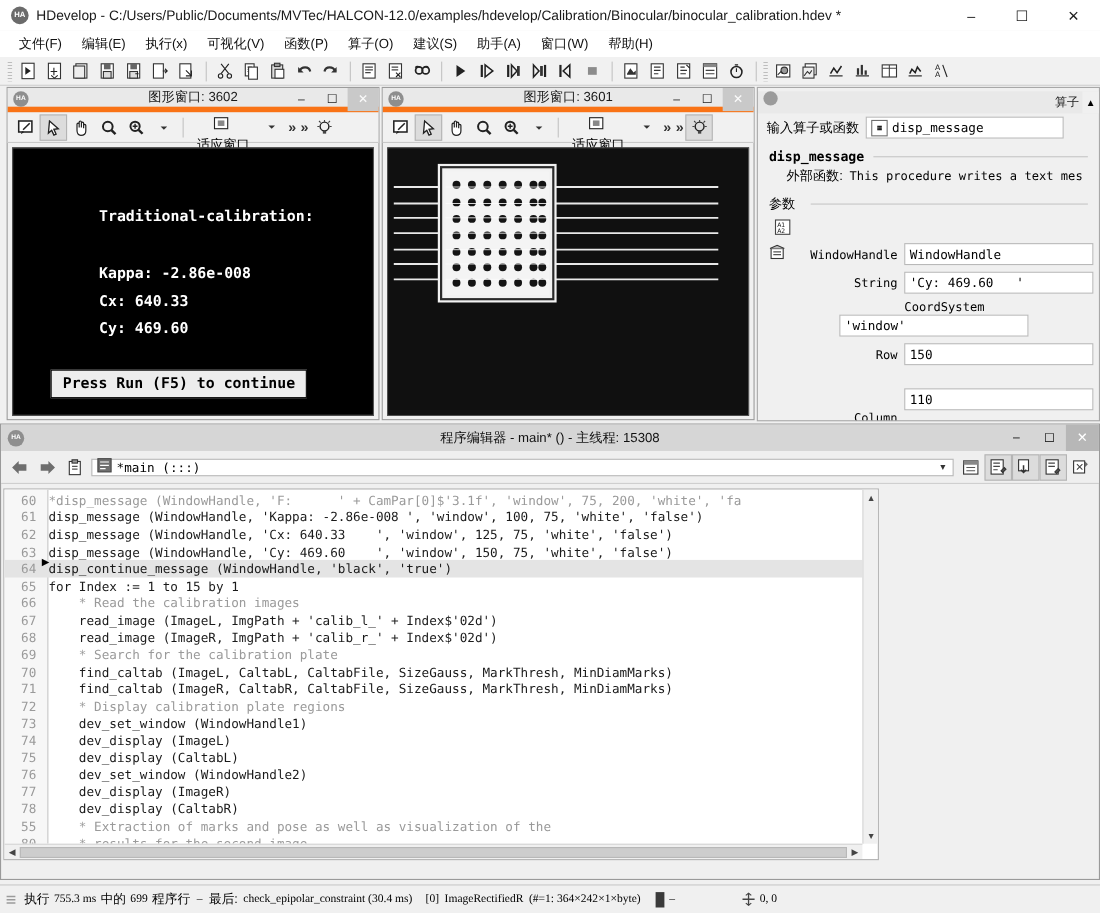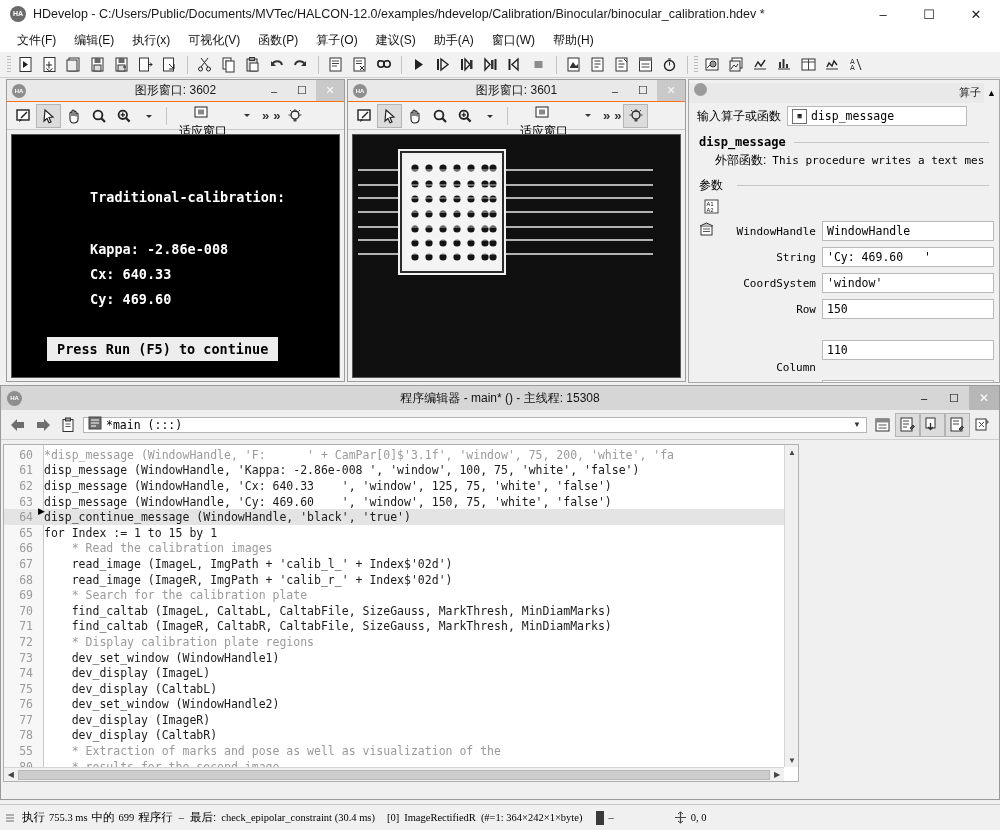--- a/index.html
+++ b/index.html
@@ -56,22 +56,22 @@
   .tgrip { width: 4px; height: 18px; margin: 0 3px 0 1px;
     background: repeating-linear-gradient(to bottom, #bdbdbd 0, #bdbdbd 1px, transparent 1px, transparent 3px); }
 
   
   .gwin {
     position: absolute; background: #f0f0f0;
     border: 1px solid #9c9c9c;
   }
   .gwin-title {
     height: 22px; background: #e9e9e9;
-    display: flex; align-items: center; position: relative;
-    border-bottom: 1px solid #f97316;
+    display: flex; align-items: flex-end; position: relative;
+    border-bottom: 5px solid #f97316;
   }
   .gwin-logo {
     width: 14px; height: 14px; margin-left: 5px; border-radius: 50%;
     background: #8e8e8e; color: #fff; font-size: 6px; font-weight: bold;
     line-height: 14px; text-align: center;
   }
   .gwin-caption {
     position: absolute; left: 0; right: 0; text-align: center;
     font-size: 12px; color: #1a1a1a; pointer-events: none;
   }
@@ -714,21 +714,21 @@
             <path d="M4 7h7M4 9.5h7" stroke="#555"></path>
           </svg></span>
       <div class="op-label" style="width:104px;">WindowHandle</div>
       <div class="op-input" style="width:172px;">WindowHandle</div>
     </div>
     <div class="op-row" style="padding-left:10px;">
       <span style="width:19px; display:inline-block;"></span>
       <div class="op-label" style="width:104px;">String</div>
       <div class="op-input" style="width:172px;">'Cy: 469.60   '</div>
     </div>
-    <div class="op-row" style="padding-left:10px;">
+    <div class="op-row" style="padding-left:10px;flex-direction:column;">
       <span style="width:19px; display:inline-block;"></span>
       <div class="op-label" style="width:104px;">CoordSystem</div>
       <div class="op-input" style="width:172px;">'window'</div>
     </div>
     <div class="op-row" style="padding-left:10px;">
       <span style="width:19px; display:inline-block;"></span>
       <div class="op-label" style="width:104px;">Row</div>
       <div class="op-input" style="width:172px;">150</div>
     </div>
     <div class="op-row" style="padding-left:10px;">

